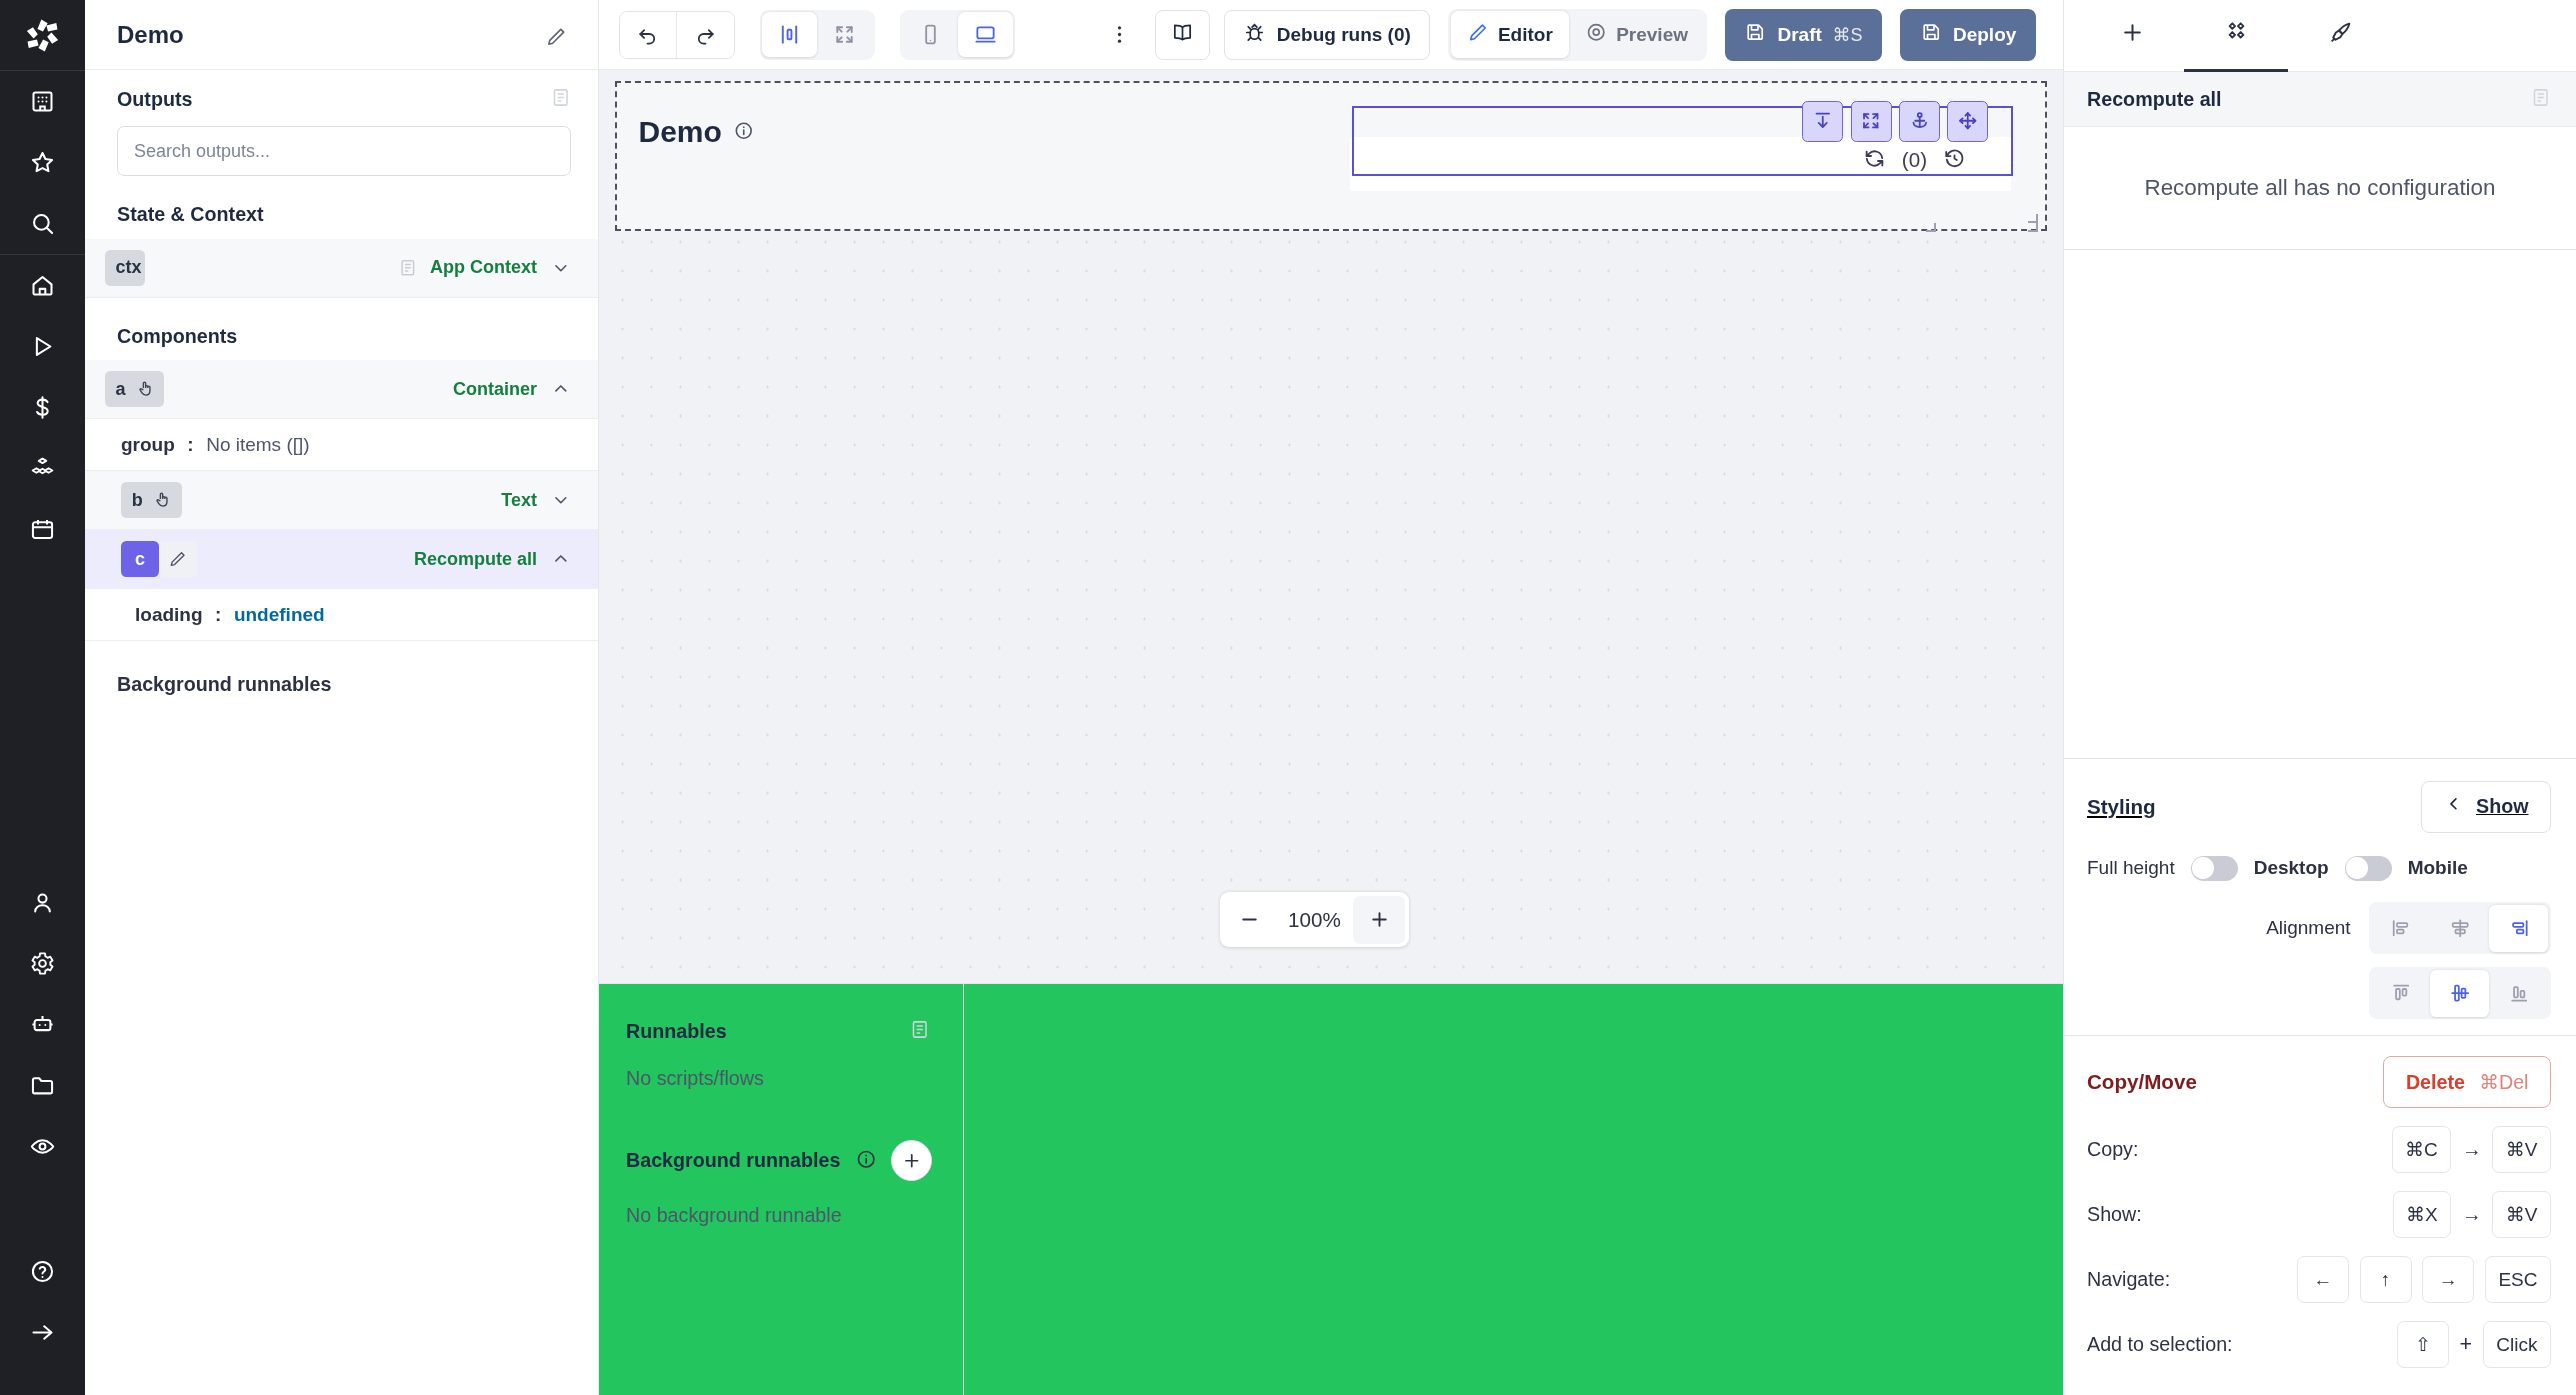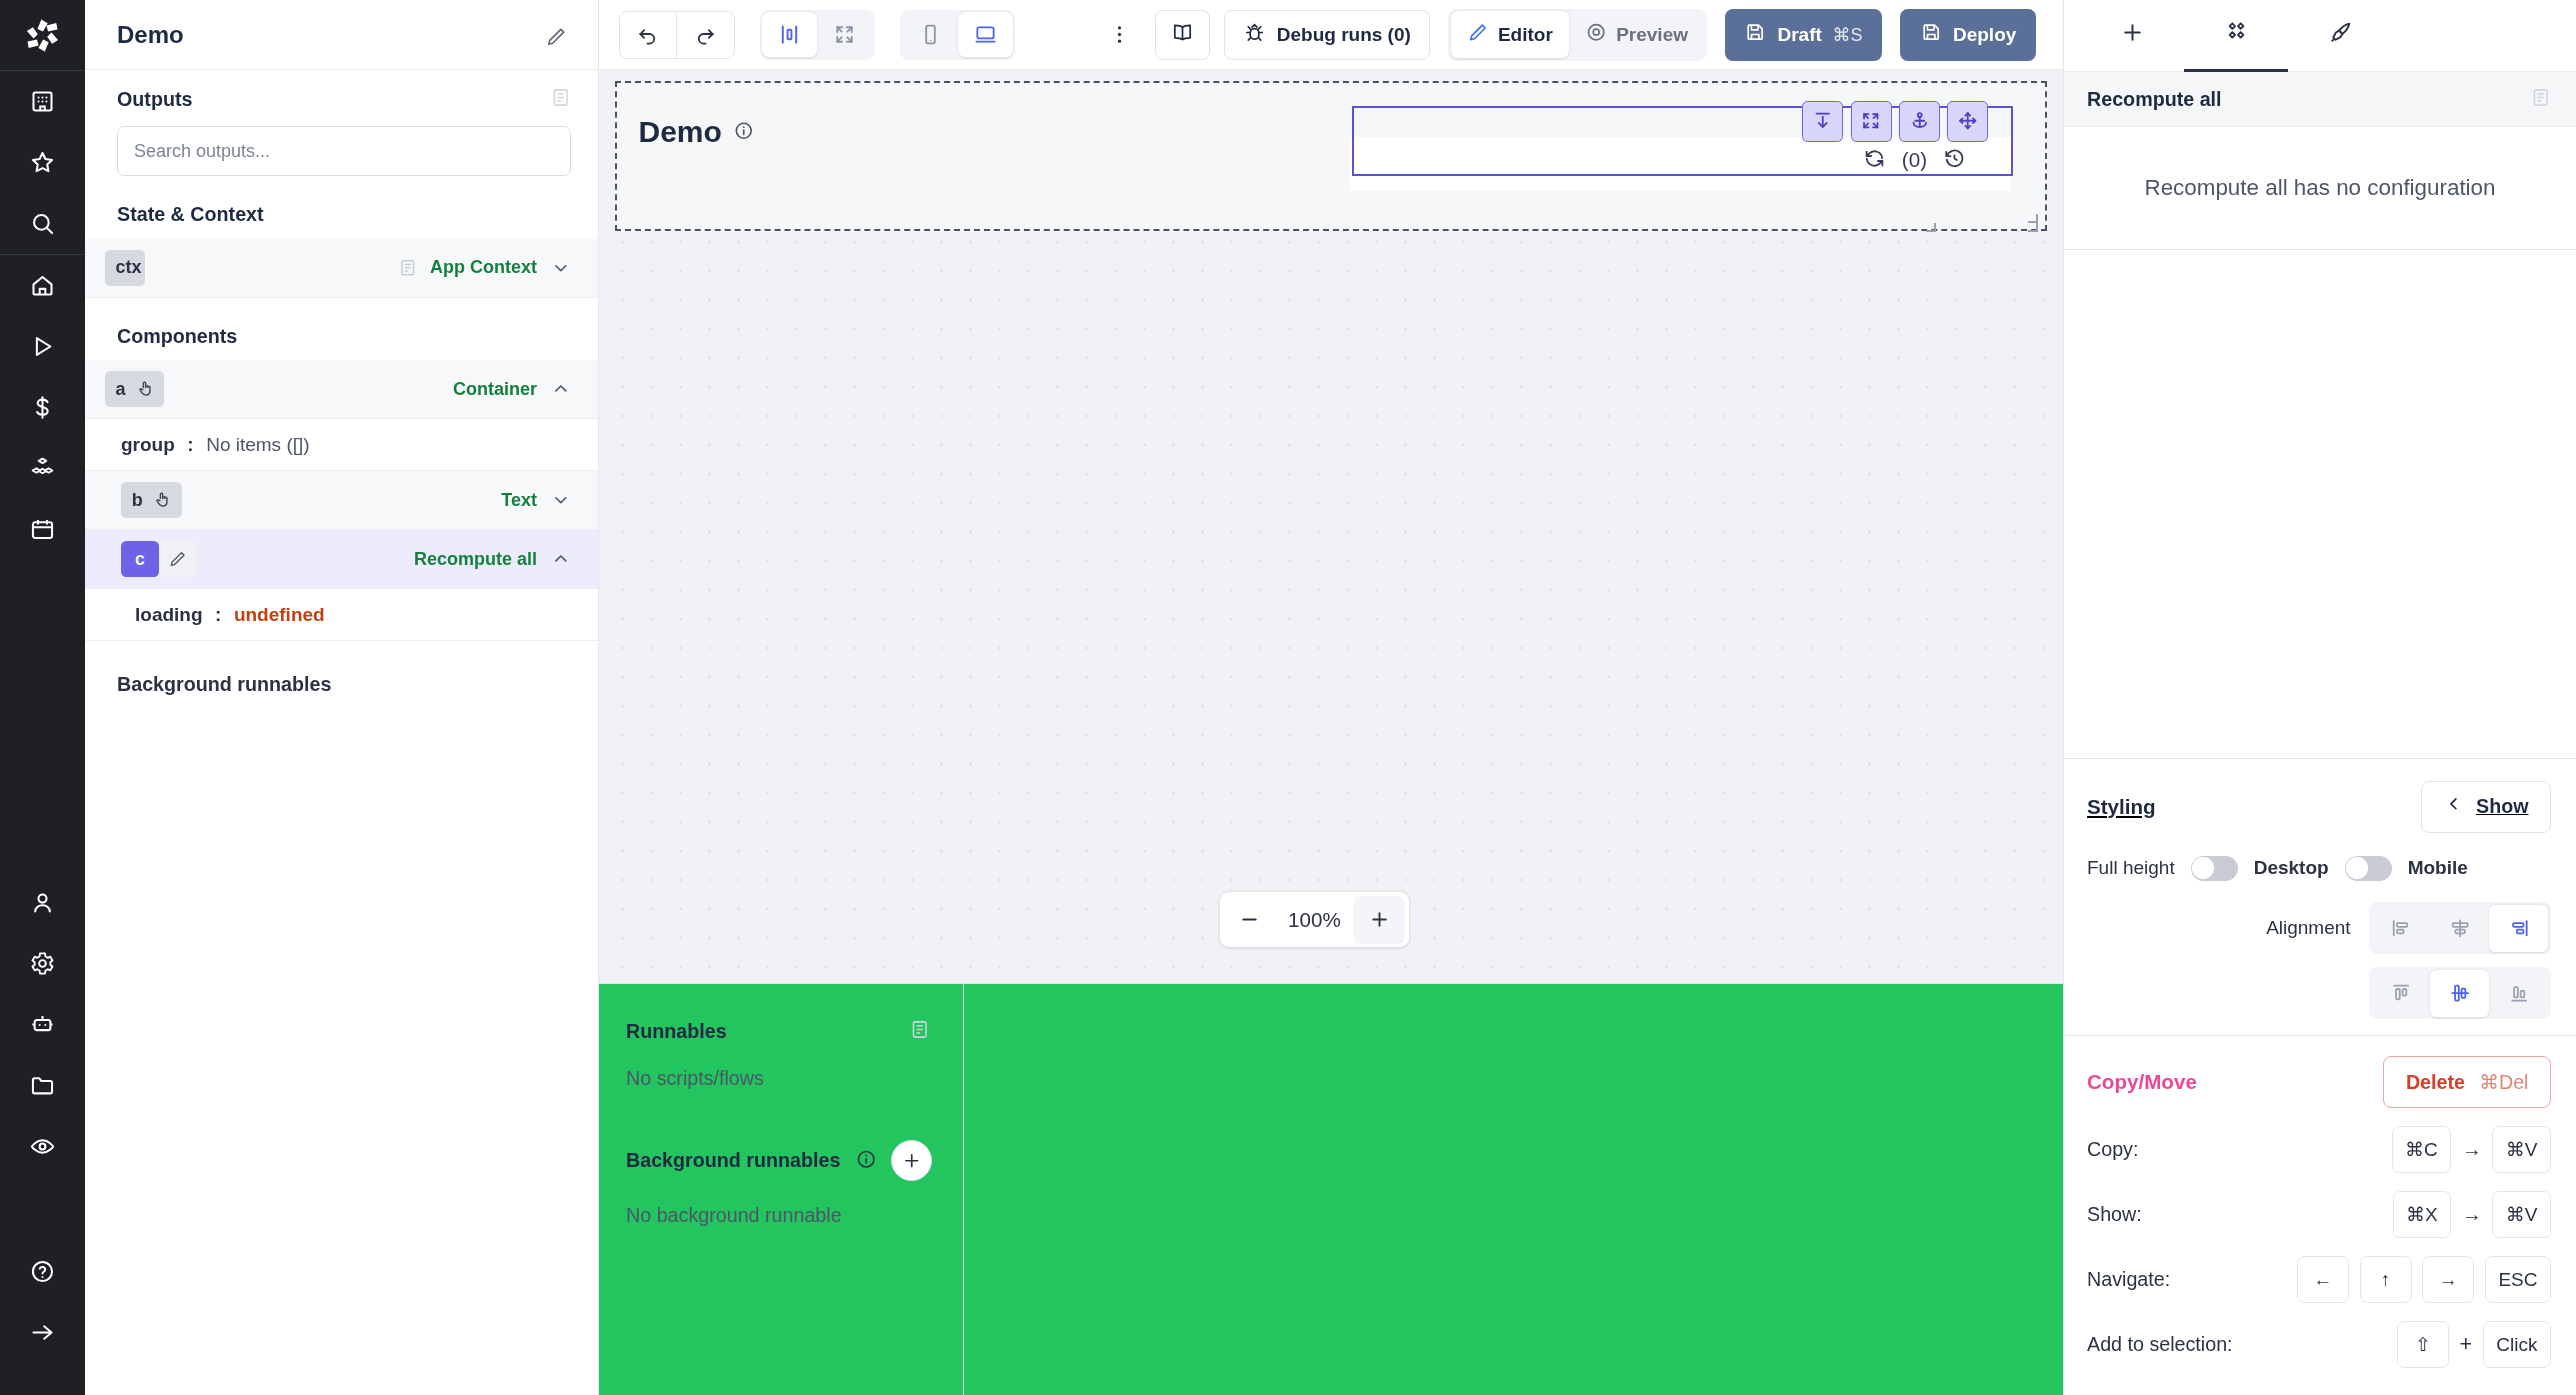--- a/index.html
+++ b/index.html
@@ -91,21 +91,21 @@
 
   .kvrow {
     display:flex; align-items:center; height: 52px;
     padding-left: 36px; border-bottom: 0.9px solid #eceef2;
     font-size: 19px; color: #2b3243; background:#fff;
   }
   .kvrow.ind2 { padding-left: 50px; }
   .kvrow .k { font-weight: 700; color:#2b3243; }
   .kvrow .colon { margin: 0 12.5px; color:#2b3243; font-weight:700;}
   .kvrow .v { color:#4d5668; }
-  .kvrow .v.bold { font-weight: 700; color:#c2410c; }
+  .kvrow .v.bold { font-weight: 700; color:#0369a1; }
 
   .lp-bgrun {
     padding: 32px 32px; font-size: 19.7px; font-weight: 700; color: #2b3243;
   }
 
   
   .center { flex: 1 1 auto; display:flex; flex-direction: column; min-width:0; }
   .topbar {
     height: 70px; display: flex; align-items: center;
     border-bottom: 0.9px solid #e9ebef; padding: 0 27px 0 19.7px; background:#fff;
@@ -264,21 +264,21 @@
   .aligngrp { display:flex; background:#f3f4f7; border-radius: 8px; padding: 2.7px; }
   .aligngrp button {
     width: 59px; height: 47px; border:none; background:transparent; border-radius:6.3px;
     display:flex;align-items:center;justify-content:center; color:#9aa0ad; cursor:pointer;
   }
   .aligngrp button.on { background:#fff; color:#4b63e8; box-shadow: 0 0.9px 2.7px rgba(20,25,40,.14); }
   .st-row4 { display:flex; justify-content:flex-end; margin-top: 12.5px; }
 
   .copymove { border-top: 0.9px solid #e4e6eb; padding: 19.7px 25px 27px 23px; }
   .cm-row1 { display:flex; align-items:center; justify-content:space-between; }
-  .cm-row1 h3 { font-size: 20.6px; font-weight:700; color:#ec4899; }
+  .cm-row1 h3 { font-size: 20.6px; font-weight:700; color:#7f1d1d; }
   .btn-delete {
     height: 52px; border:0.9px solid #e8a8a0; border-radius:8px; background:#fff;
     display:flex;align-items:center;gap:14.3px;padding: 0 21.5px;cursor:pointer;
     font-size: 19.7px; font-weight:700; color:#dc3c2a; font-family:"Liberation Sans",sans-serif;
   }
   .btn-delete .sc { font-weight:400; color:#e08577; }
   .cm-line { display:flex; align-items:center; margin-top: 18px; }
   .cm-line .lbl { font-size: 19.7px; color:#2b3243; }
   .cm-line .keys { margin-left:auto; display:flex; align-items:center; gap: 10.7px; }
   .kbd {

